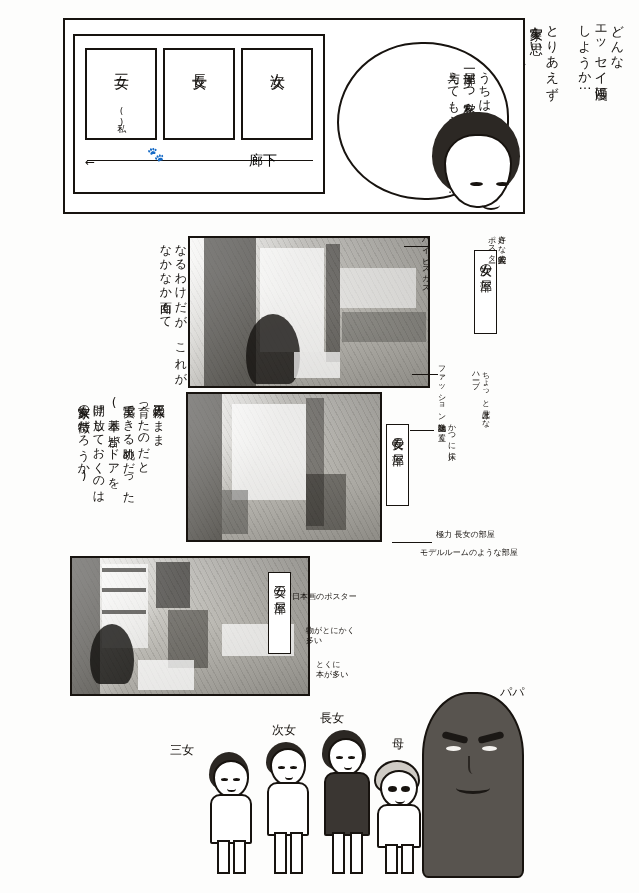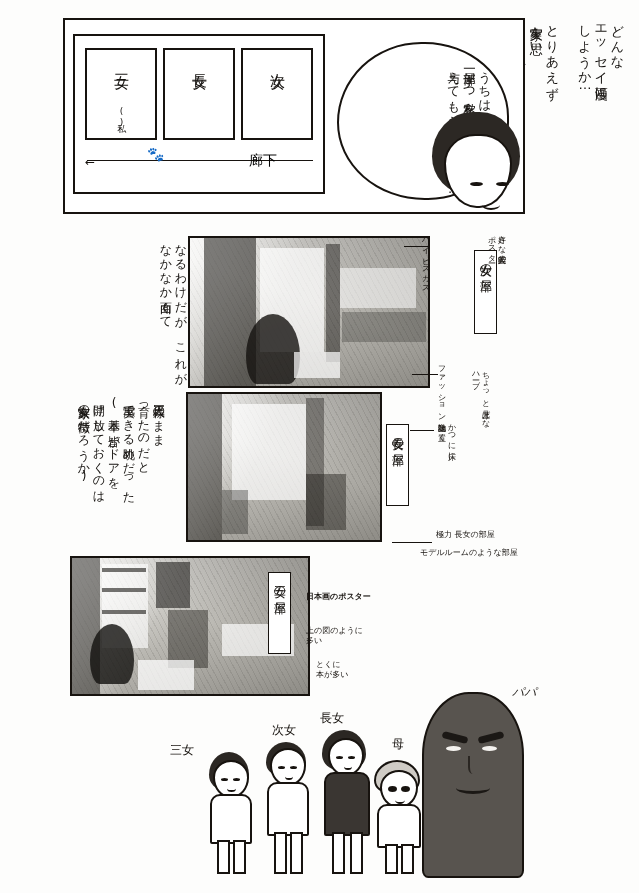--- a/index.html
+++ b/index.html
@@ -450,31 +450,31 @@
     <div class="blob" style="left:30px; top:30px; width:44px; height:4px; background:rgba(25,23,20,.6);"></div>
     <div class="blob" style="left:30px; top:52px; width:44px; height:4px; background:rgba(25,23,20,.6);"></div>
     <div class="blob" style="left:84px; top:4px; width:34px; height:46px; background:rgba(20,18,16,.55);"></div>
     <div class="blob" style="left:96px; top:52px; width:40px; height:58px; background:rgba(30,28,25,.45);"></div>
     <div class="hi" style="left:150px; top:66px; width:72px; height:32px; background:rgba(255,255,255,.68);"></div>
     <div class="blob" style="left:18px; top:66px; width:44px; height:60px; background:rgba(18,16,14,.8); border-radius:50% 50% 22% 22% / 60% 60% 40% 40%;"></div>
     <div class="hi" style="left:66px; top:102px; width:56px; height:30px; background:rgba(255,255,255,.75);"></div>
   </div>
   <div class="room-tag vtext" style="left:268px; top:572px; height:72px;">三女の部屋</div>
 
-  <div class="note" style="left:306px; top:592px;font-weight:bold;">日本画のポスター</div>
-  <div class="note" style="left:306px; top:626px;">上の図のように
+  <div class="note" style="left:292px; top:592px;">日本画のポスター</div>
+  <div class="note" style="left:306px; top:626px;">物がとにかく
 多い</div>
   <div class="note" style="left:316px; top:660px;">とくに
 本が多い</div>
 
   <div class="caption" style="left:170px; top:742px;">三女</div>
   <div class="caption" style="left:272px; top:722px;">次女</div>
   <div class="caption" style="left:320px; top:710px;">長女</div>
   <div class="caption" style="left:392px; top:736px;">母</div>
-  <div class="caption" style="left:512px; top:684px;font-style:italic;">パパ</div>
+  <div class="caption" style="left:500px; top:684px;">パパ</div>
 
   <div class="fig" style="left:205px; top:752px; width:52px; height:120px;">
     <div class="hair" style="left:4px; top:0; width:40px; height:38px;"></div>
     <div class="head" style="left:8px; top:8px; width:32px; height:34px;">
       <div class="eye" style="left:6px; top:16px;"></div>
       <div class="eye" style="left:18px; top:16px;"></div>
       <div class="mouth" style="left:12px; top:23px; width:9px; height:5px;"></div>
     </div>
     <div class="body" style="left:5px; top:42px; width:38px; height:46px;"></div>
     <div class="leg" style="left:12px; top:88px; width:9px; height:30px;"></div>

